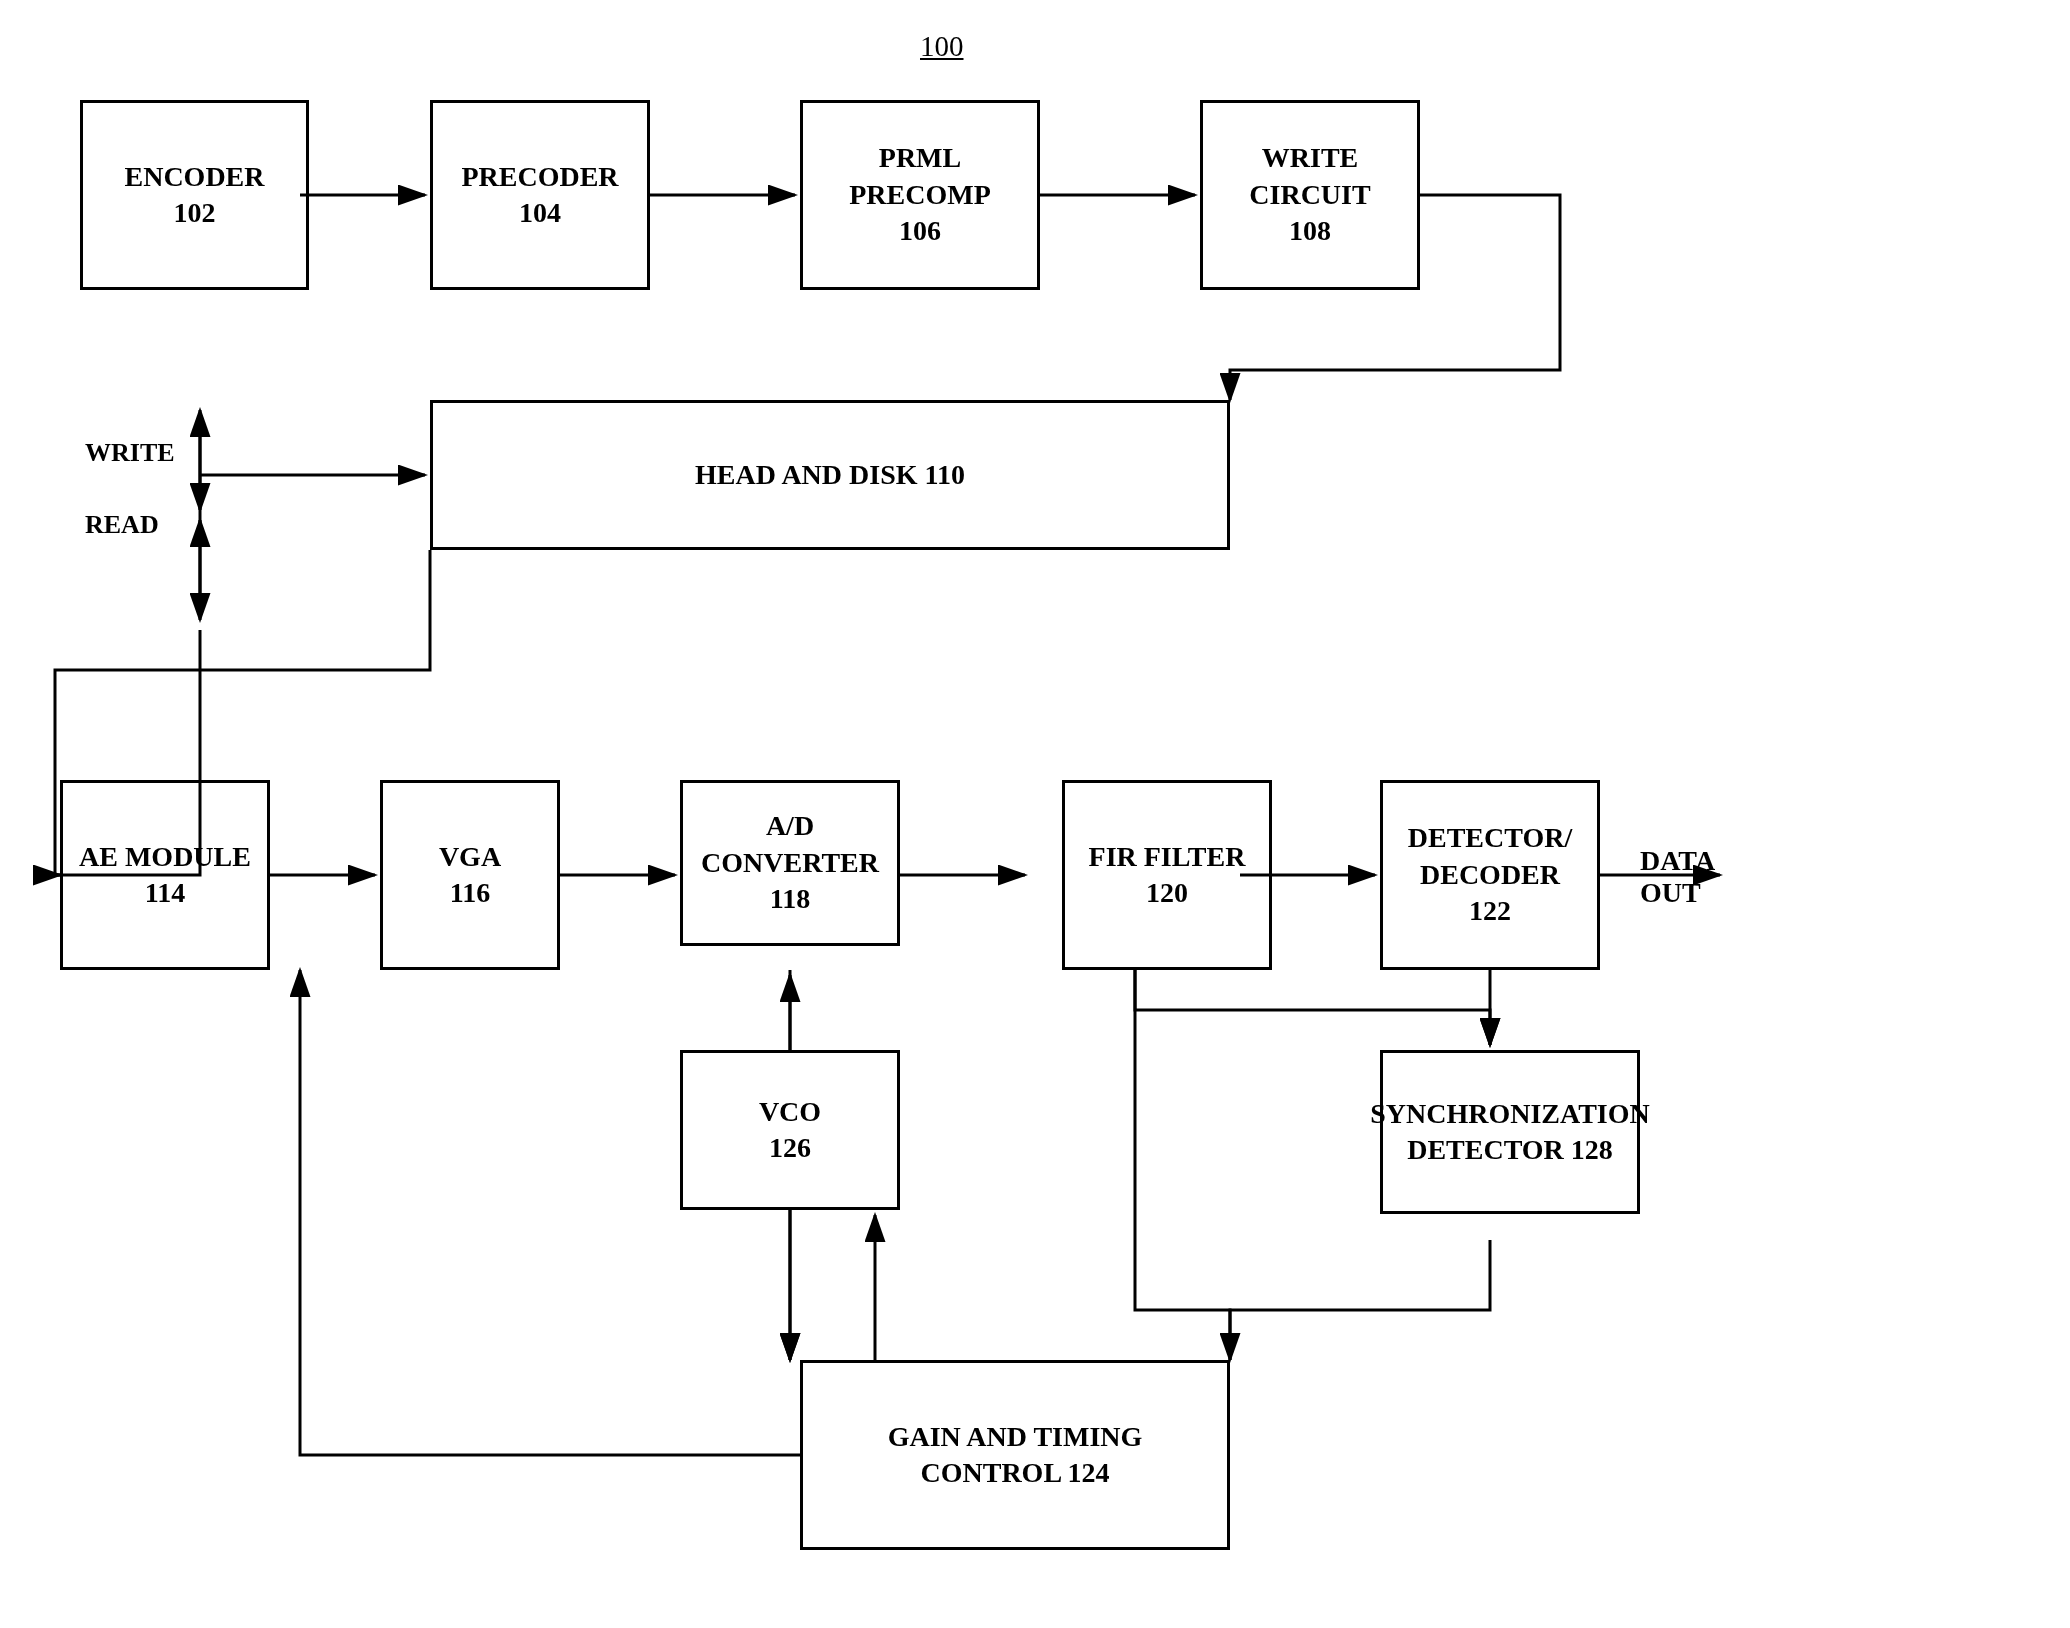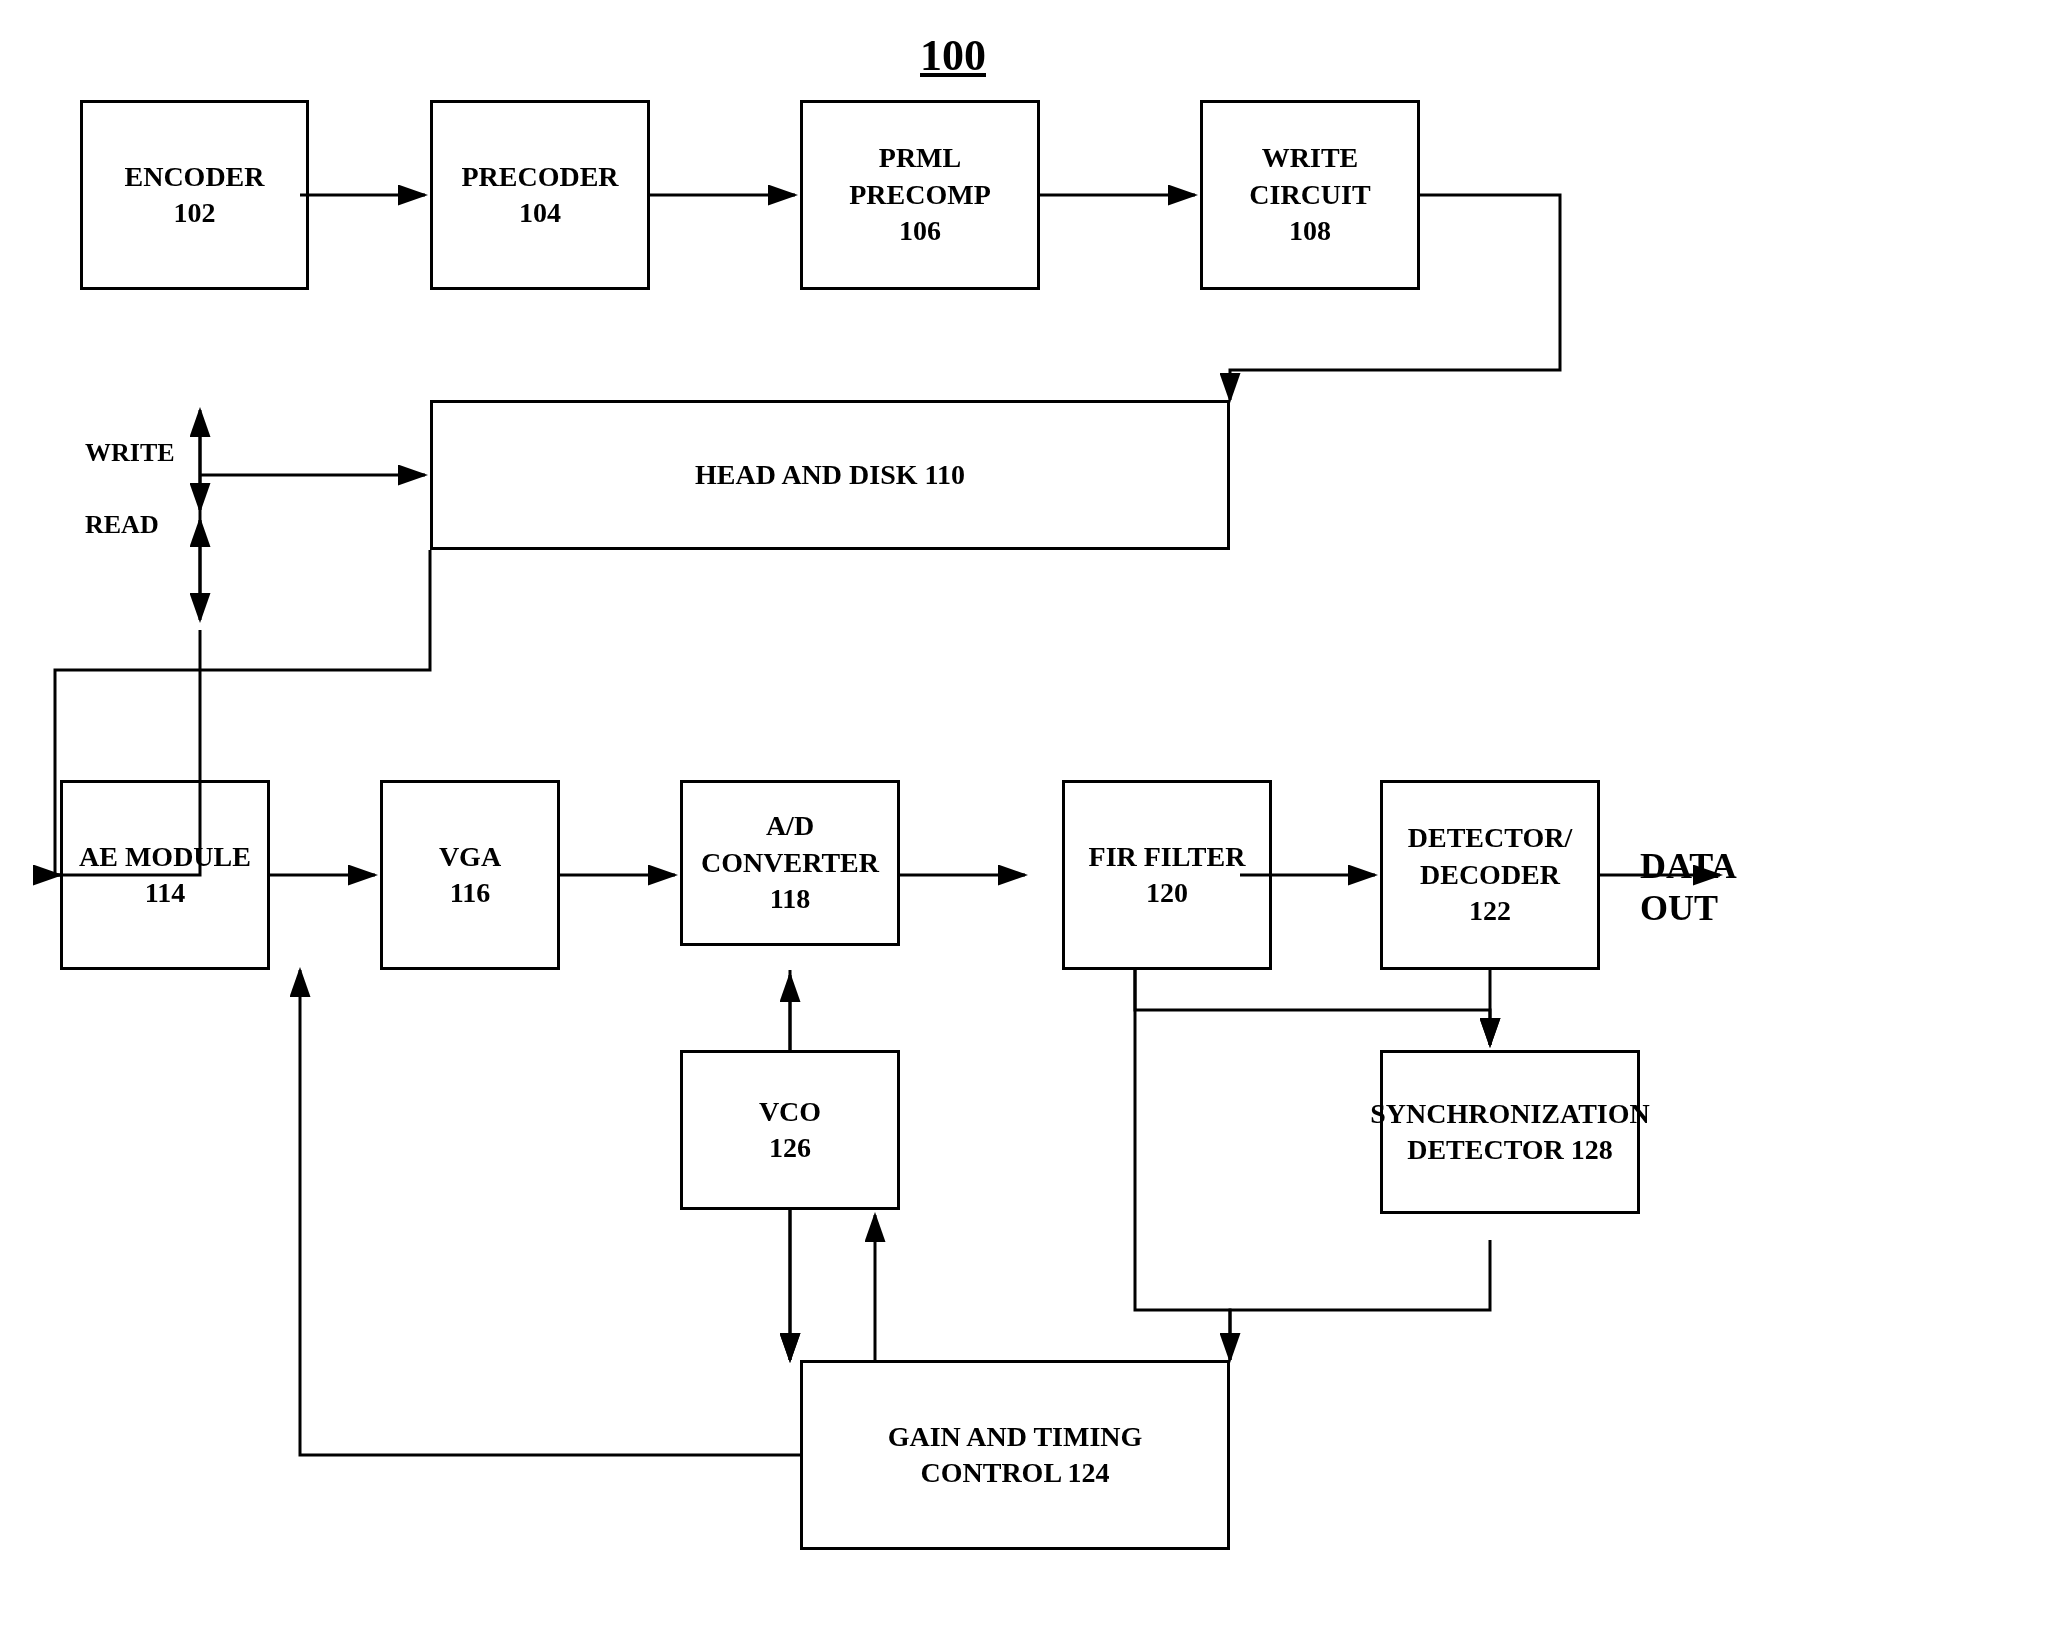--- a/index.html
+++ b/index.html
@@ -24,22 +24,22 @@
       flex-direction: column;
       align-items: center;
       justify-content: center;
       text-align: center;
       font-size: 28px;
       font-weight: bold;
       line-height: 1.3;
     }
     .title {
       position: absolute;
-      font-size: 44px;
-      font-weight: bold;
+      font-size: 29px;
+      font-weight: normal;
       text-decoration: underline;
     }
     .label {
       position: absolute;
       font-size: 26px;
       font-weight: bold;
     }
     
     .arrows-svg {
       position: absolute;
@@ -122,21 +122,21 @@
 
   <div class="block" style="left:1380px; top:1050px; width:260px; height:164px;">
     <span>SYNCHRONIZATION</span>
     <span>DETECTOR 128</span>
   </div>
 
   <div class="label" style="left:85px; top:438px;">WRITE</div>
 
   <div class="label" style="left:85px; top:510px;">READ</div>
 
-  <div class="label" style="left:1640px; top:845px; font-size:36px;">DATA<br>OUT</div>
+  <div class="label" style="left:1640px; top:845px; font-size:28px;">DATA<br>OUT</div>
 
   <svg class="arrows-svg">
     <defs>
       <marker id="arrow" markerWidth="10" markerHeight="7" refX="9" refY="3.5" orient="auto">
         <polygon points="0 0, 10 3.5, 0 7" fill="#000"></polygon>
       </marker>
       <marker id="arrow2" markerWidth="10" markerHeight="7" refX="9" refY="3.5" orient="auto">
         <polygon points="0 0, 10 3.5, 0 7" fill="#000"></polygon>
       </marker>
     </defs>

